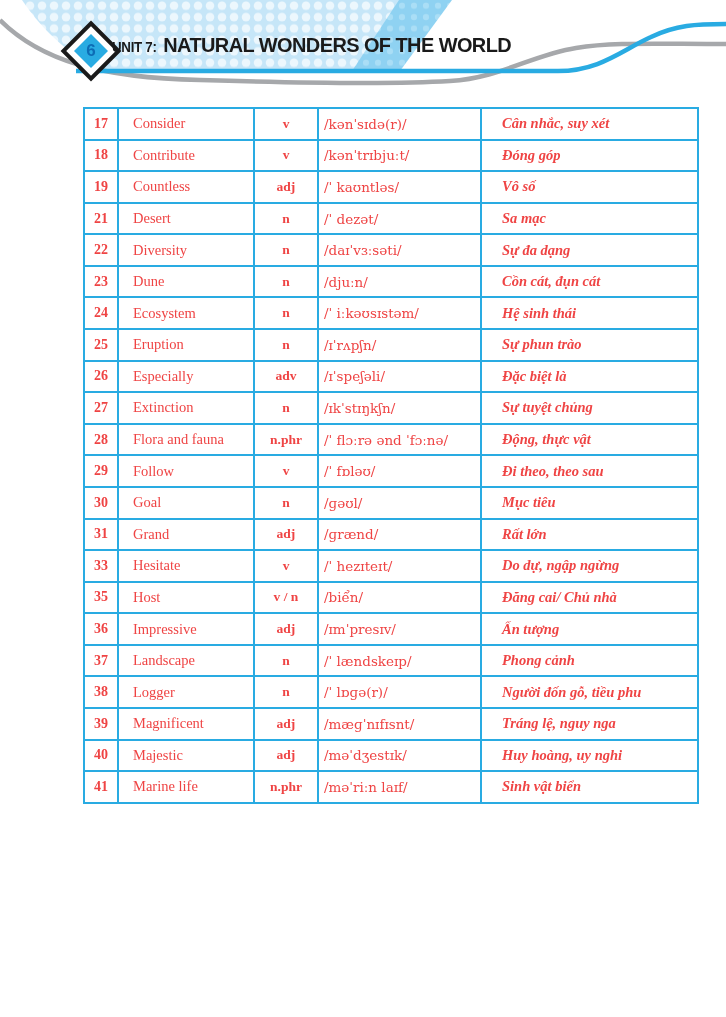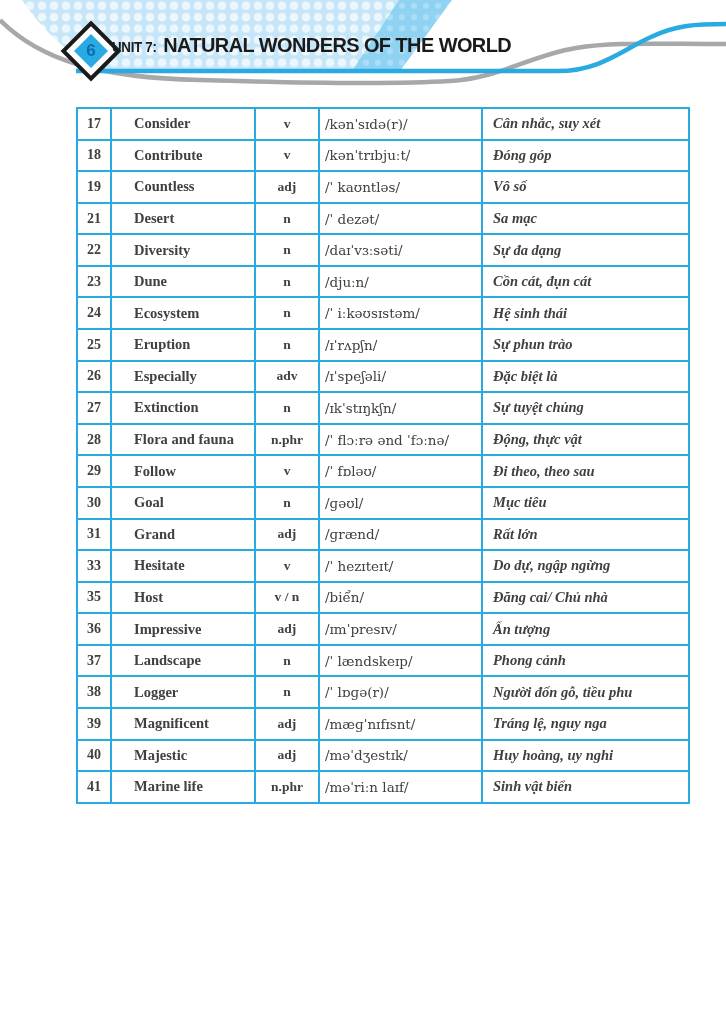--- a/index.html
+++ b/index.html
@@ -22,35 +22,35 @@
   }
   .unit-title{
     font-size:21px;font-weight:bold;color:#1a1a1a;letter-spacing:-0.6px;
   }
   .badge-num{
     position:absolute;left:79px;top:41px;width:24px;text-align:center;
     font-size:17px;font-weight:bold;color:#0d6cb5;
   }
   
   .vocab-table{
-    position:absolute;left:76px;top:107px;
+    position:absolute;left:83px;top:107px;
     border-collapse:collapse;table-layout:fixed;width:565px;
-    font-family:"Liberation Serif","DejaVu Serif",serif;color:#404040;
+    font-family:"Liberation Serif","DejaVu Serif",serif;color:#ef4444;
   }
   .vocab-table td{
     border:2px solid #29abe2;
     padding:0;vertical-align:middle;overflow:hidden;white-space:nowrap;
   }
   .vocab-table tr{height:31.58px;}
   td.c-no   {width:32px;text-align:center;font-weight:bold;font-size:14px;}
-  td.c-word {width:120px;padding-left:22px;font-weight:bold;font-size:14.5px;}
+  td.c-word {width:120px;padding-left:14px;font-weight:normal;font-size:14.5px;}
   td.c-pos  {width:62px;text-align:center;font-weight:bold;font-size:13.5px;}
   td.c-ipa  {width:156px;padding-left:5px;font-size:13.5px;
              font-family:"DejaVu Serif","Liberation Serif",serif;border-radius:7px;}
-  td.c-vi   {width:195px;padding-left:10px;font-weight:bold;font-style:italic;font-size:14.5px;}
+  td.c-vi   {width:195px;padding-left:20px;font-weight:bold;font-style:italic;font-size:14.5px;}
 </style>
 </head>
 <body>
 
 <div class="header">
   <svg width="726" height="110" viewBox="0 0 726 110">
     <defs>
       <pattern id="dots1" width="12" height="11.4" patternUnits="userSpaceOnUse">
         <rect width="12" height="11.4" fill="#c6e6f8"></rect>
         <circle cx="6" cy="5.7" r="4.3" fill="#ecf7fd"></circle>

